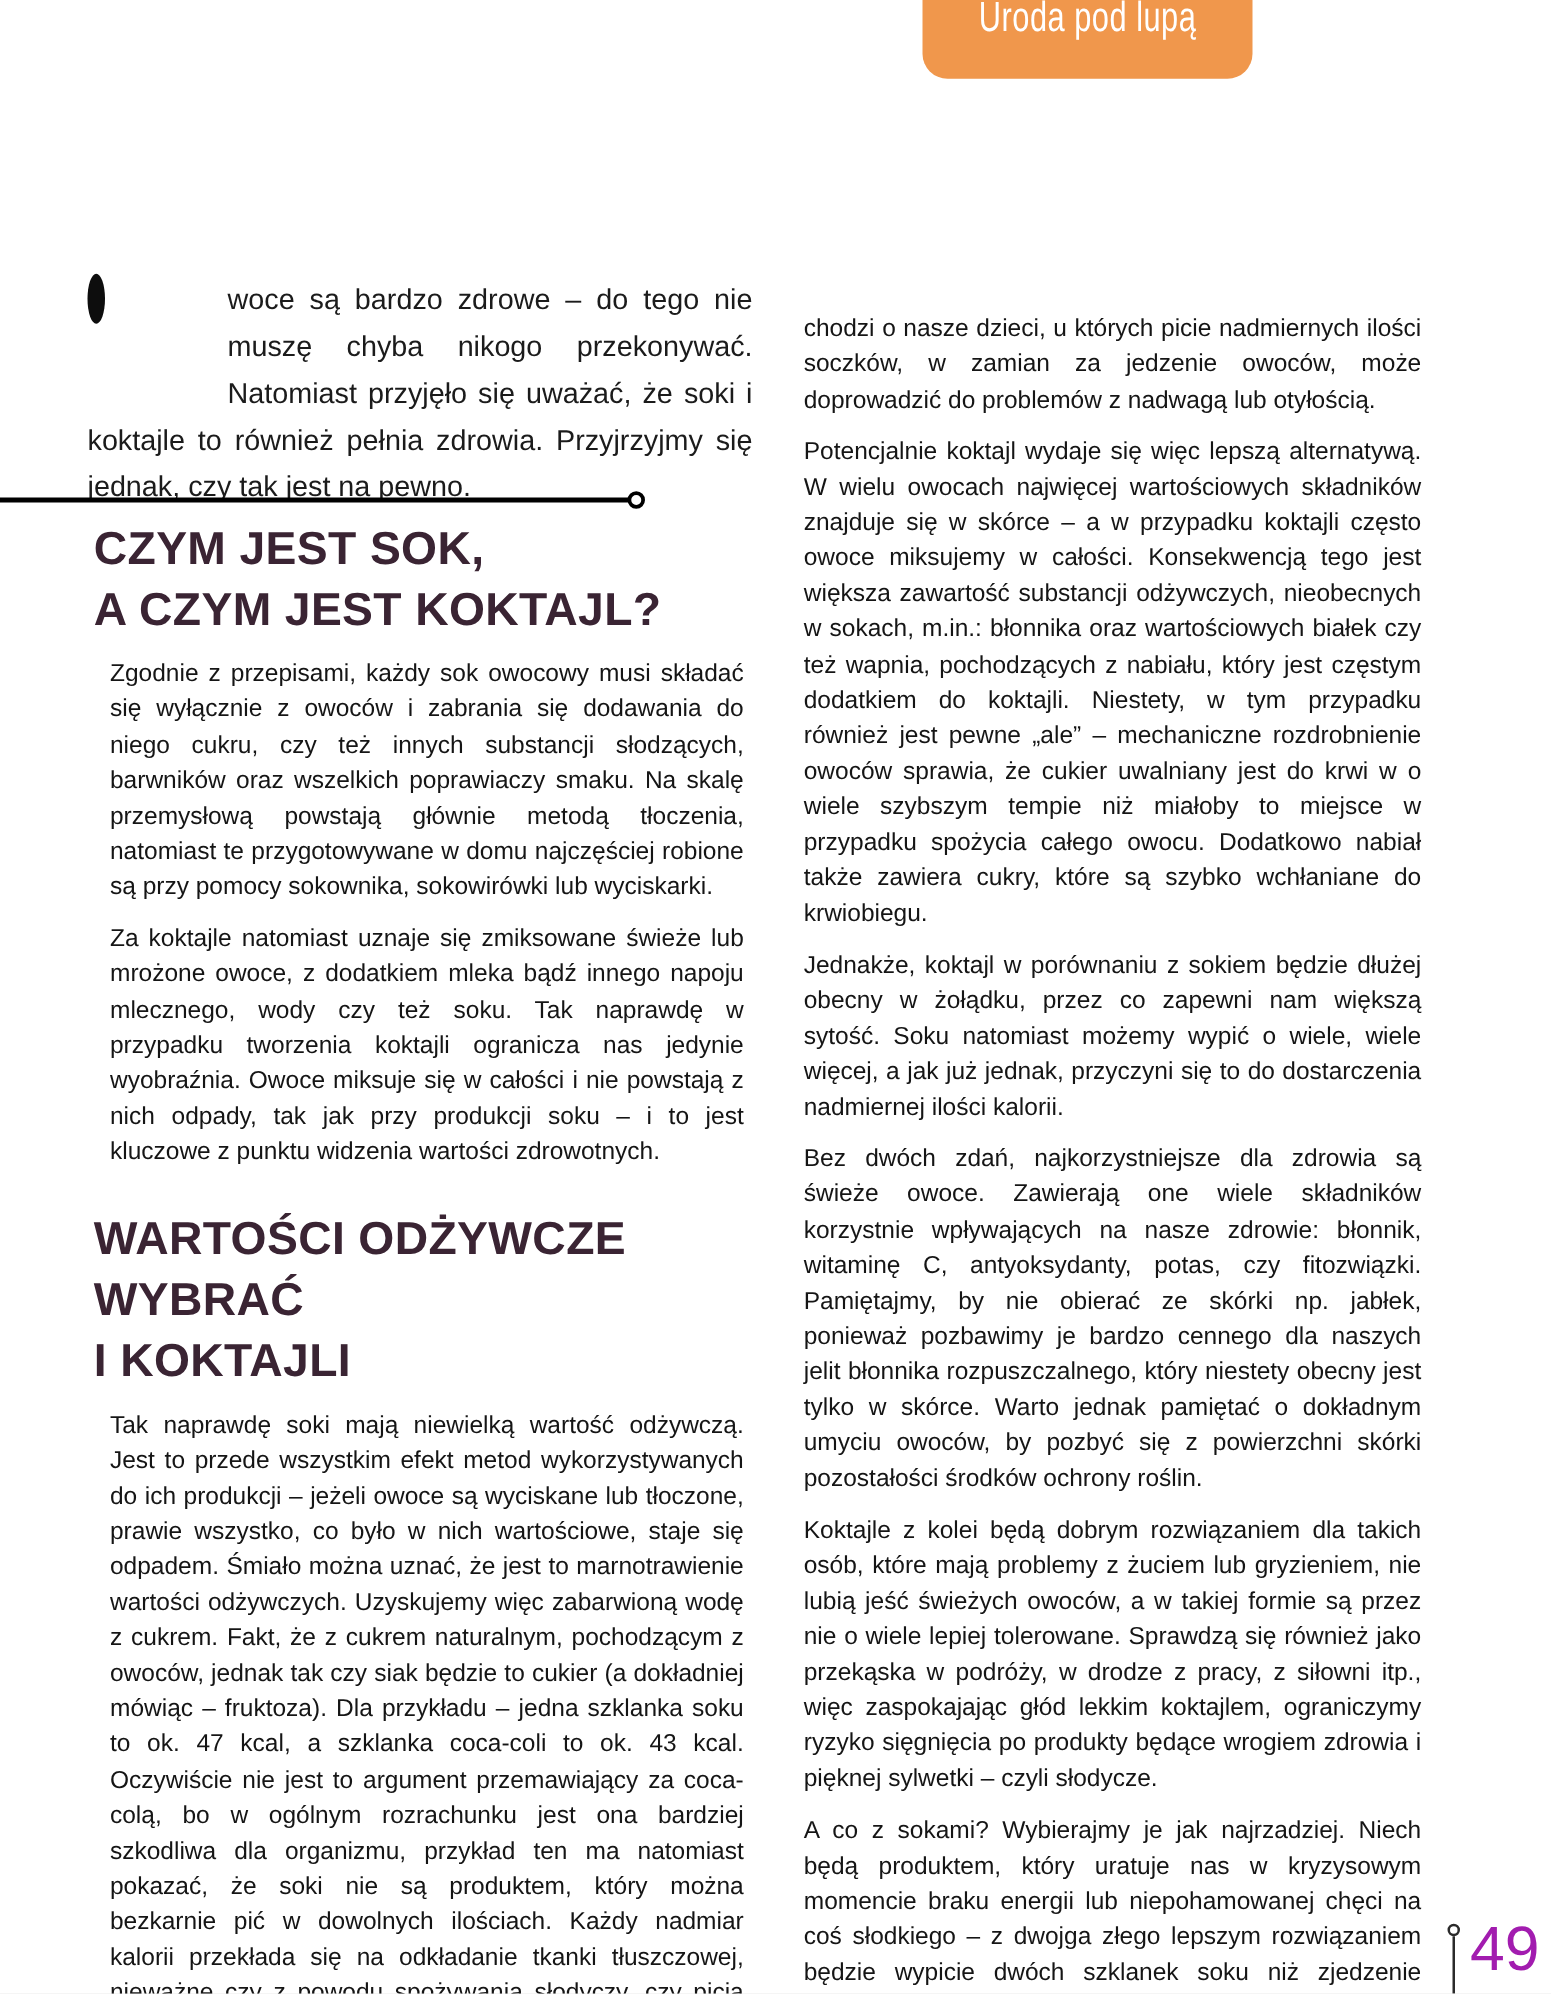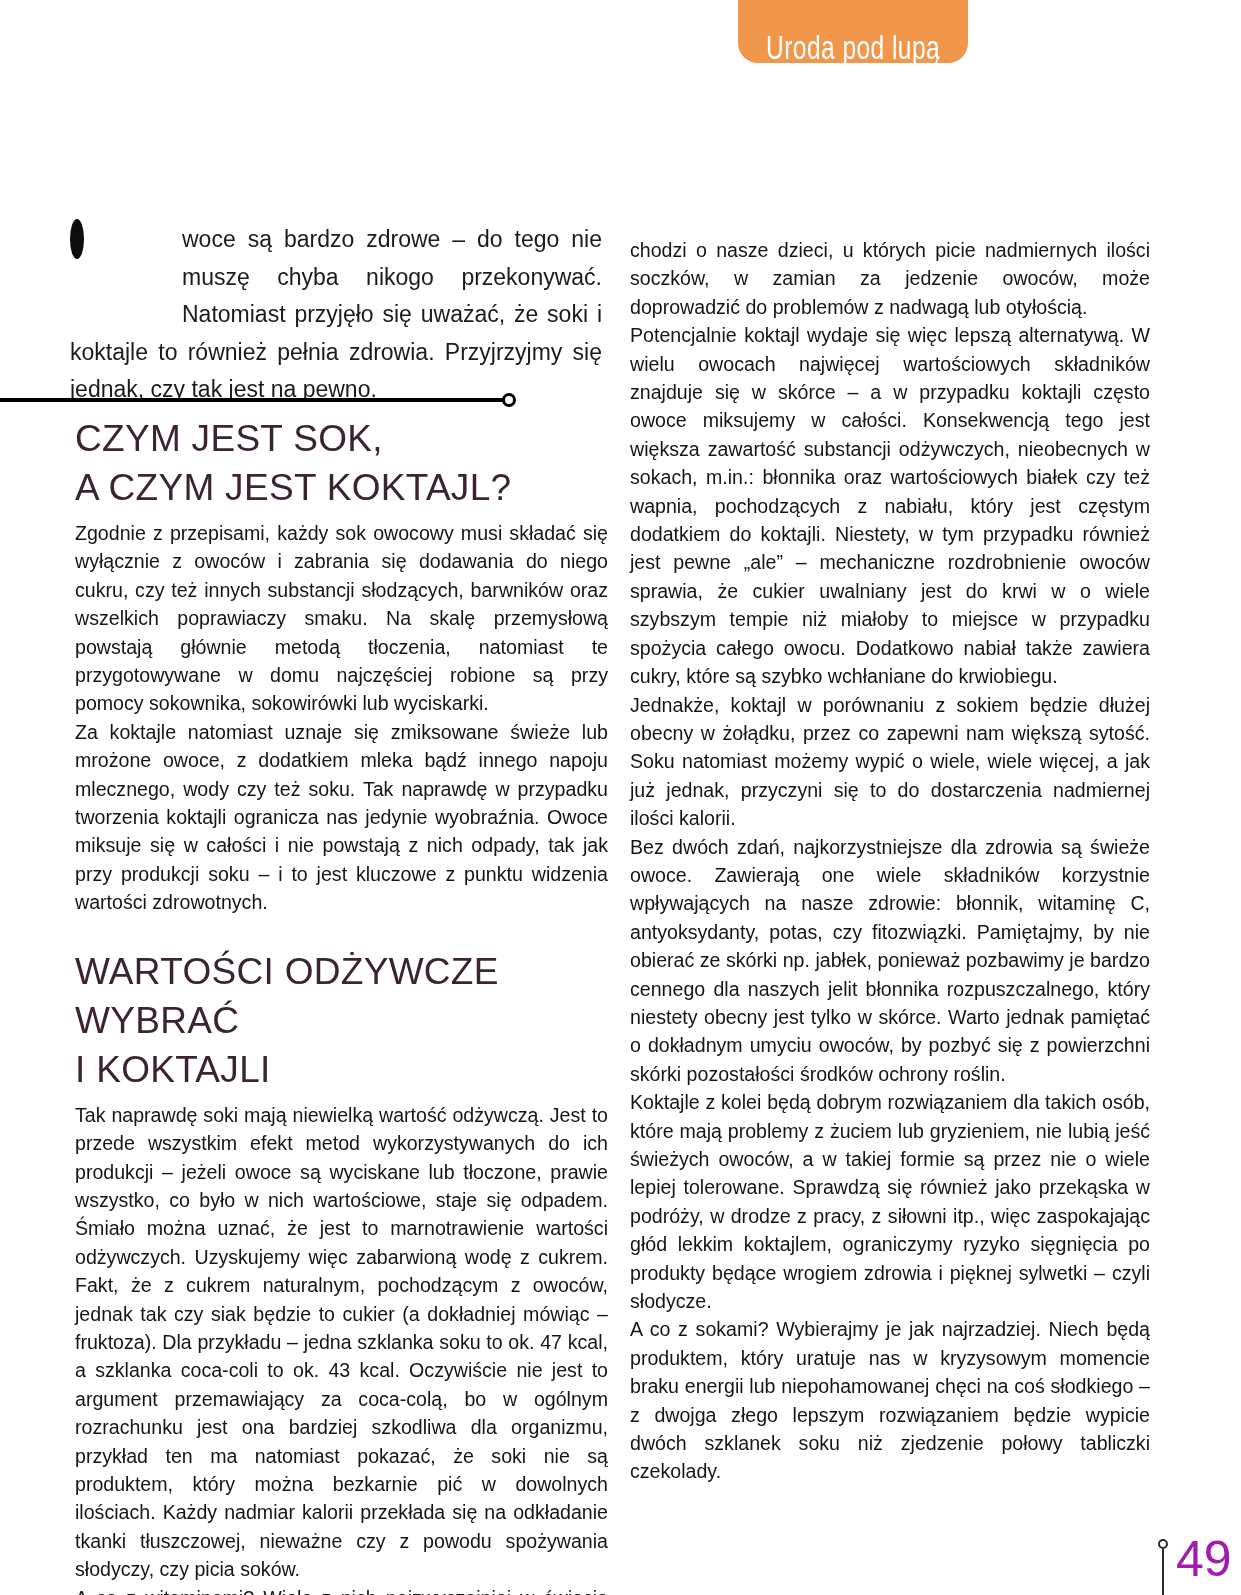--- a/index.html
+++ b/index.html
@@ -6,24 +6,24 @@
   .page{
     position:relative;
     width:1241px;height:1595px;
     background:#ffffff;
     overflow:hidden;
     font-family:"Liberation Sans", sans-serif;
     margin:0 auto;
   }
   
   .badge{
-    position:absolute;left:738px;top:0;width:230px;height:63px;
+    position:absolute;left:738px;top:0;width:264px;height:63px;
     background:#f0974c;
     border-radius:0 0 20px 20px;
-    display:flex;align-items:flex-end;justify-content:center;
+    display:flex;align-items:flex-start;justify-content:center;
   }
   .badge-label{
     color:#ffffff;font-size:30px;line-height:1;
     font-family:"Liberation Sans", sans-serif;
     font-stretch:condensed;
     transform:scale(0.82,1.12);
     letter-spacing:0.5px;
     white-space:nowrap;
   }
   
@@ -46,30 +46,30 @@
   .rule-dot{
     position:absolute;left:502px;top:393px;width:8px;height:8px;
     border:3px solid #000;border-radius:50%;background:#fff;
   }
   
   .col{position:absolute;}
   .col-left{left:75px;top:414px;width:533px;}
   .col-right{left:630px;top:236px;width:520px;}
   .heading{
     font-size:37px;line-height:49px;
-    color:#3a2433;font-weight:400;
+    color:#3a2433;font-weight:700;
     font-stretch:condensed;
     letter-spacing:0.3px;
     margin:0;
   }
   .heading .hline{display:block;}
   .h-gap{margin-top:30px;}
   .h-after{margin-bottom:7px;}
   .bodytext p{
-    margin:0;
+    margin:13px;
     font-size:19.6px;line-height:28.4px;
     text-align:justify;color:#151515;
   }
   
   .footer-dot{
     position:absolute;left:1158px;top:1539px;width:6px;height:6px;
     border:2.5px solid #2b2b2b;border-radius:50%;background:#fff;
   }
   .footer-line{position:absolute;left:1162px;top:1549px;width:2px;height:46px;background:#2b2b2b;}
   .page-number{

